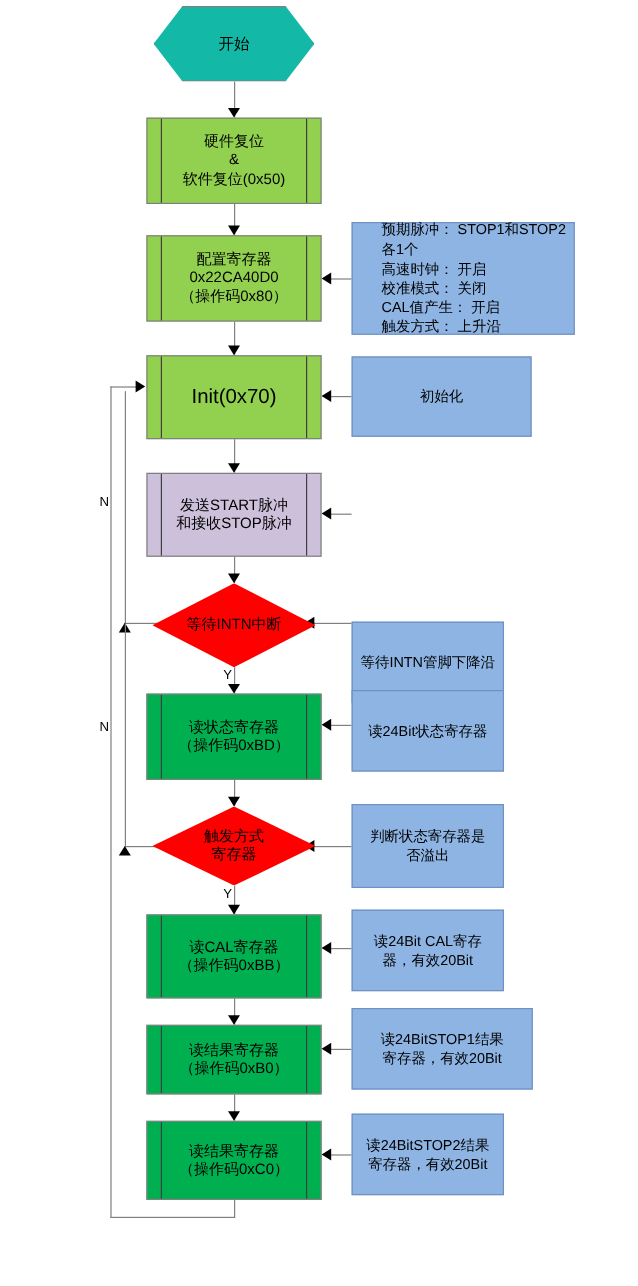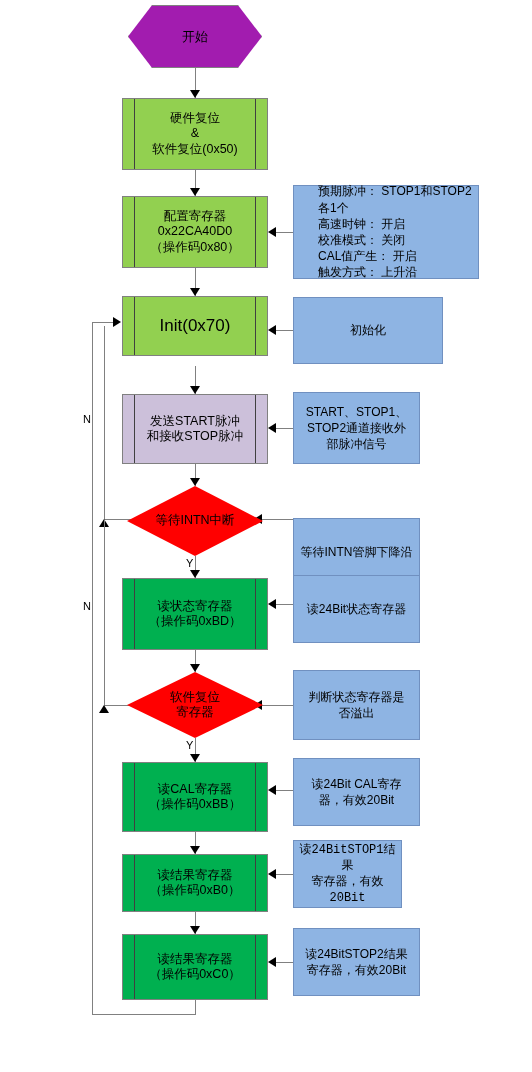--- a/index.html
+++ b/index.html
@@ -12,21 +12,21 @@
   }
   #stage{position:absolute;left:0;top:0;width:532px;height:1072px;}
   .node{position:absolute;box-sizing:border-box;display:flex;align-items:center;justify-content:center;}
   .node .lbl{
     text-align:center;line-height:1.22;color:#000;
     white-space:pre-line;padding:0 4px;
   }
 
   
   .hex{
-    background:#a21caf;
+    background:#14b8a6;
     border:1px solid #808080;
     clip-path:polygon(18% 0%,82% 0%,100% 50%,82% 100%,18% 100%,0% 50%);
   }
   .hex .lbl{font-size:13px;}
 
   
   .proc{border:1px solid #808080;}
   .proc.lightgreen{background:#92D050;}
   .proc.darkgreen{background:#00B050;}
   .proc.purple{background:#CCC0DA;}
@@ -164,21 +164,21 @@
   </div>
 
   <div class="node proc lightgreen" style="left:122px;top:196px;width:146px;height:72px;">
     <div class="bar l"></div>
     <div class="bar r"></div>
     <div class="lbl">配置寄存器
 0x22CA40D0
 （操作码0x80）</div>
   </div>
 
-  <div class="node proc lightgreen big" style="left:122px;top:296px;width:146px;height:60px;">
+  <div class="node proc lightgreen big" style="left:122px;top:296px;width:146px;height:70px;">
     <div class="bar l"></div>
     <div class="bar r"></div>
     <div class="lbl">Init(0x70)</div>
   </div>
 
   <div class="node proc purple" style="left:122px;top:394px;width:146px;height:70px;">
     <div class="bar l"></div>
     <div class="bar r"></div>
     <div class="lbl">发送START脉冲
 和接收STOP脉冲</div>
@@ -189,21 +189,21 @@
   </div>
 
   <div class="node proc darkgreen" style="left:122px;top:578px;width:146px;height:72px;">
     <div class="bar l"></div>
     <div class="bar r"></div>
     <div class="lbl">读状态寄存器
 （操作码0xBD）</div>
   </div>
 
   <div class="node dia" style="left:127px;top:672px;width:136px;height:66px;">
-    <div class="lbl">软件复位
+    <div class="lbl">触发方式
 寄存器</div>
   </div>
 
   <div class="node proc darkgreen" style="left:122px;top:762px;width:146px;height:70px;">
     <div class="bar l"></div>
     <div class="bar r"></div>
     <div class="lbl">读CAL寄存器
 （操作码0xBB）</div>
   </div>
 
@@ -226,45 +226,40 @@
 高速时钟： 开启
 校准模式： 关闭
 CAL值产生： 开启
 触发方式： 上升沿</div>
   </div>
 
   <div class="node note" style="left:293px;top:297px;width:150px;height:67px;">
     <div class="lbl">初始化</div>
   </div>
 
-  <div class="node note" style="left:293px;top:392px;width:127px;height:72px;">
-    <div class="lbl">START、STOP1、
-STOP2通道接收外
-部脉冲信号</div>
-  </div>
 
   <div class="node note" style="left:293px;top:486px;width:127px;height:68px;margin-top:32px;">
     <div class="lbl">等待INTN管脚下降沿</div>
   </div>
 
   <div class="node note" style="left:293px;top:575px;width:127px;height:68px;">
     <div class="lbl">读24Bit状态寄存器</div>
   </div>
 
   <div class="node note" style="left:293px;top:670px;width:127px;height:70px;">
     <div class="lbl">判断状态寄存器是
 否溢出</div>
   </div>
 
   <div class="node note" style="left:293px;top:758px;width:127px;height:68px;">
     <div class="lbl">读24Bit CAL寄存
 器，有效20Bit</div>
   </div>
 
-  <div class="node note" style="left:293px;top:840px;width:109px;height:68px;font-family:Liberation Mono, monospace;">
+  <div class="node note" style="left:293px;top:840px;width:151px;height:68px;">
     <div class="lbl">读24BitSTOP1结果
 寄存器，有效20Bit</div>
   </div>
 
   <div class="node note" style="left:293px;top:928px;width:127px;height:68px;">
     <div class="lbl">读24BitSTOP2结果
 寄存器，有效20Bit</div>
   </div>
 
   <div class="caption" style="top:1104px;margin-top:36px;">非校准模式（产生 CAL 值）</div>

